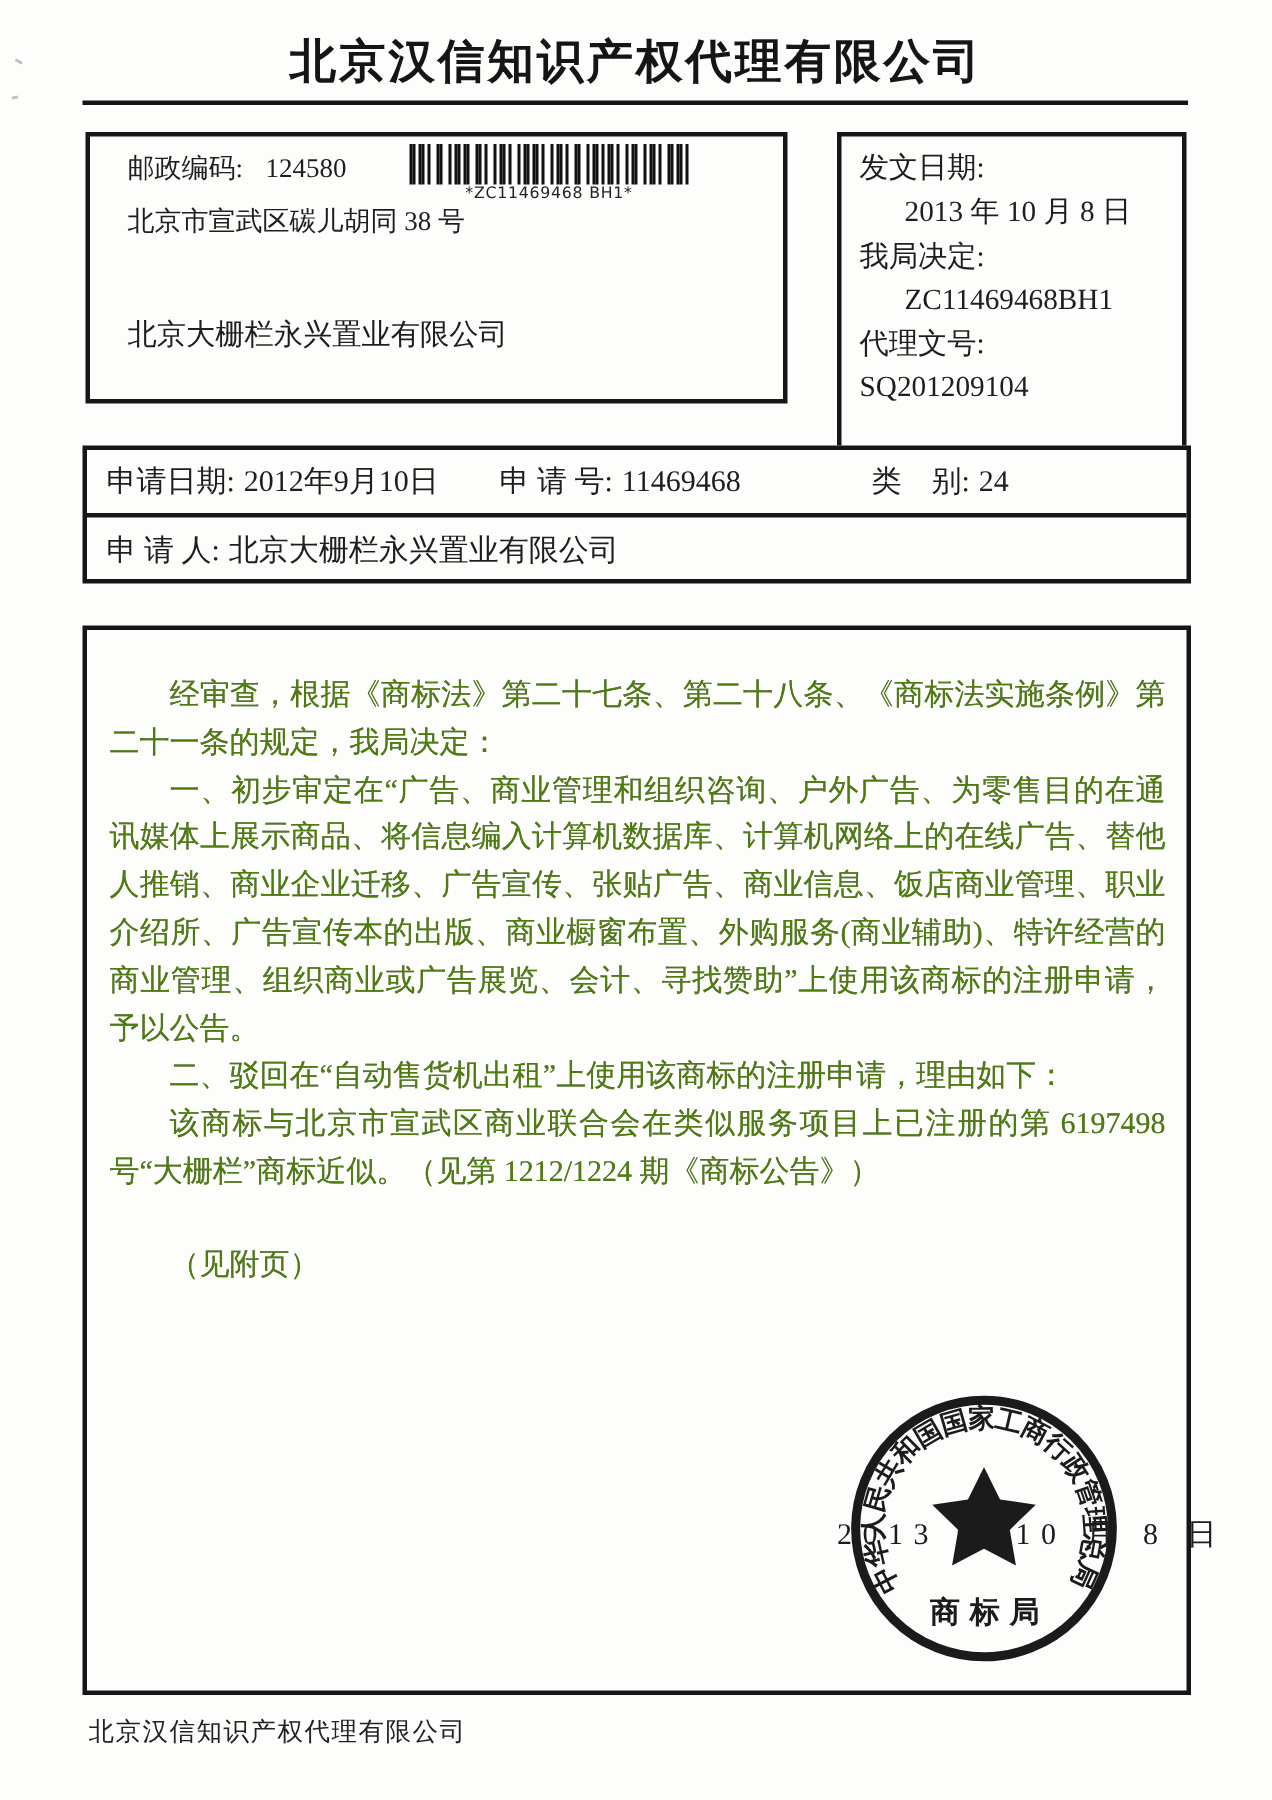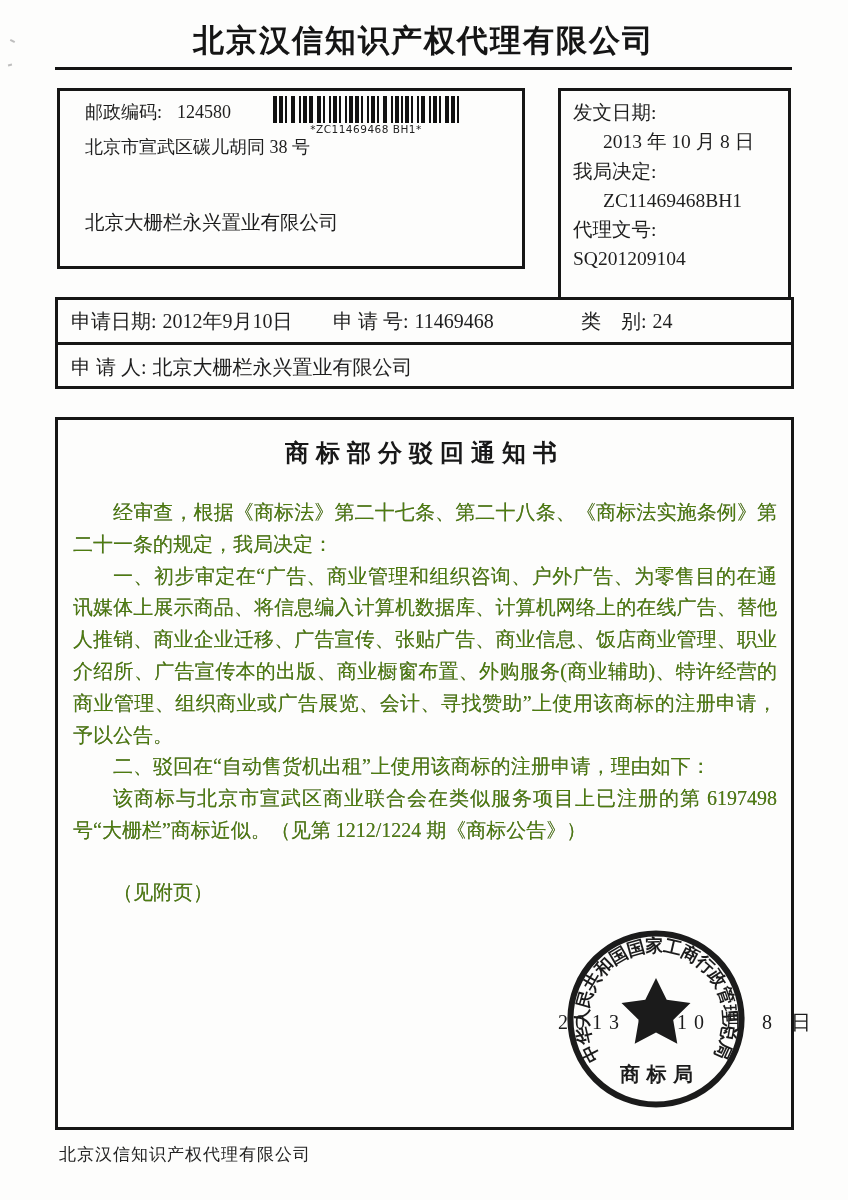--- a/index.html
+++ b/index.html
@@ -198,21 +198,20 @@
       <span class="cell c1"><span class="lbl">申请日期:</span><span>2012年9月10日</span></span>
       <span class="cell c2"><span class="lbl">申 请 号:</span><span>11469468</span></span>
       <span class="cell c3"><span class="lbl">类　别:</span><span>24</span></span>
     </div>
     <div class="app-row2">
       <span class="cell c1"><span class="lbl">申 请 人:</span><span>北京大栅栏永兴置业有限公司</span></span>
     </div>
   </div>
 
   <div class="box main-box">
-    <div class="notice-title">商标部分驳回通知书</div>
     <div class="notice-body">
       <p class="para">经审查，根据《商标法》第二十七条、第二十八条、《商标法实施条例》第二十一条的规定，我局决定：</p>
       <p class="para">一、初步审定在“广告、商业管理和组织咨询、户外广告、为零售目的在通讯媒体上展示商品、将信息编入计算机数据库、计算机网络上的在线广告、替他人推销、商业企业迁移、广告宣传、张贴广告、商业信息、饭店商业管理、职业介绍所、广告宣传本的出版、商业橱窗布置、外购服务(商业辅助)、特许经营的商业管理、组织商业或广告展览、会计、寻找赞助”上使用该商标的注册申请，予以公告。</p>
       <p class="para">二、驳回在“自动售货机出租”上使用该商标的注册申请，理由如下：</p>
       <p class="para">该商标与北京市宣武区商业联合会在类似服务项目上已注册的第 6197498 号“大栅栏”商标近似。（见第 1212/1224 期《商标公告》）</p>
       <p class="para appendix">（见附页）</p>
     </div>
 
     <div class="seal-date">2013 年 10 月 8 日</div>
 

